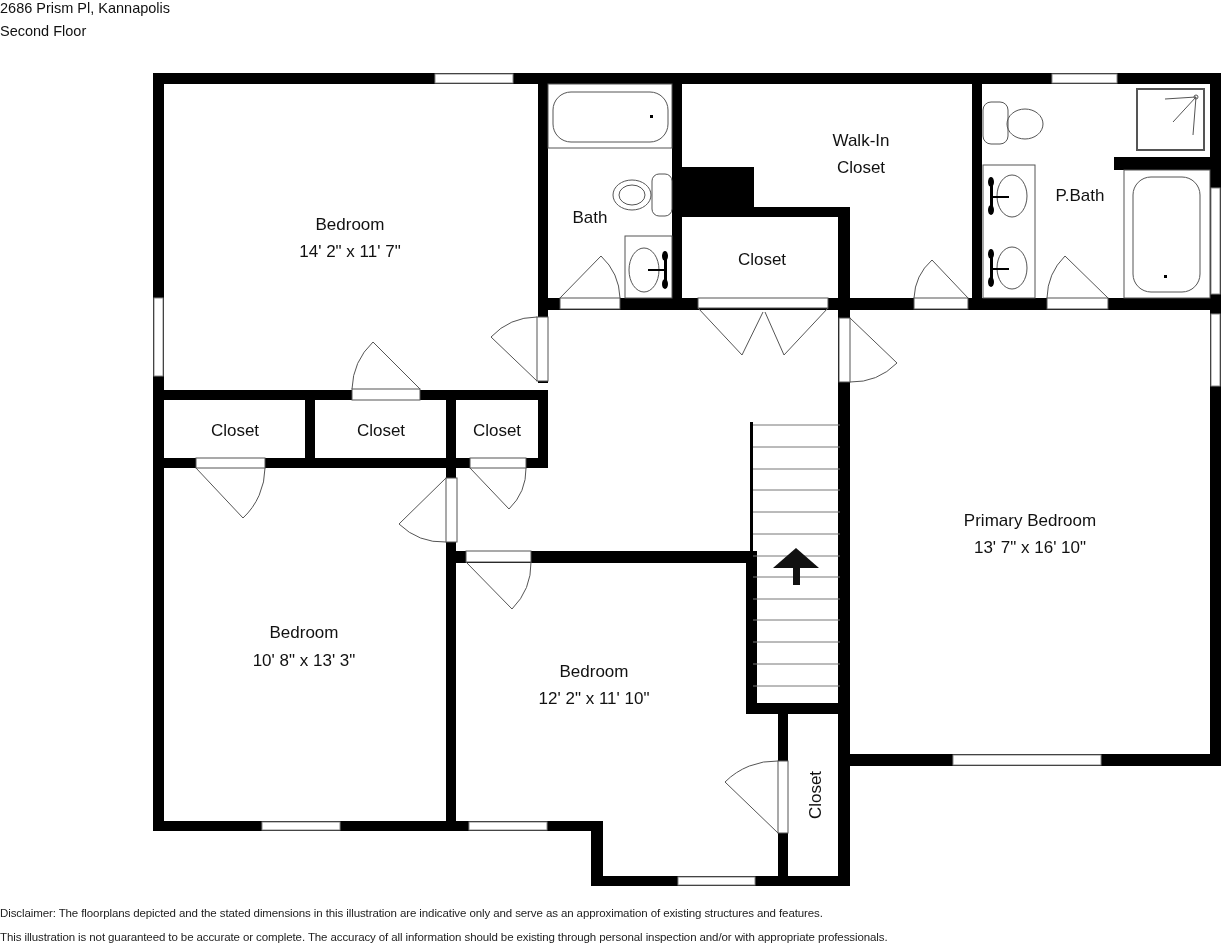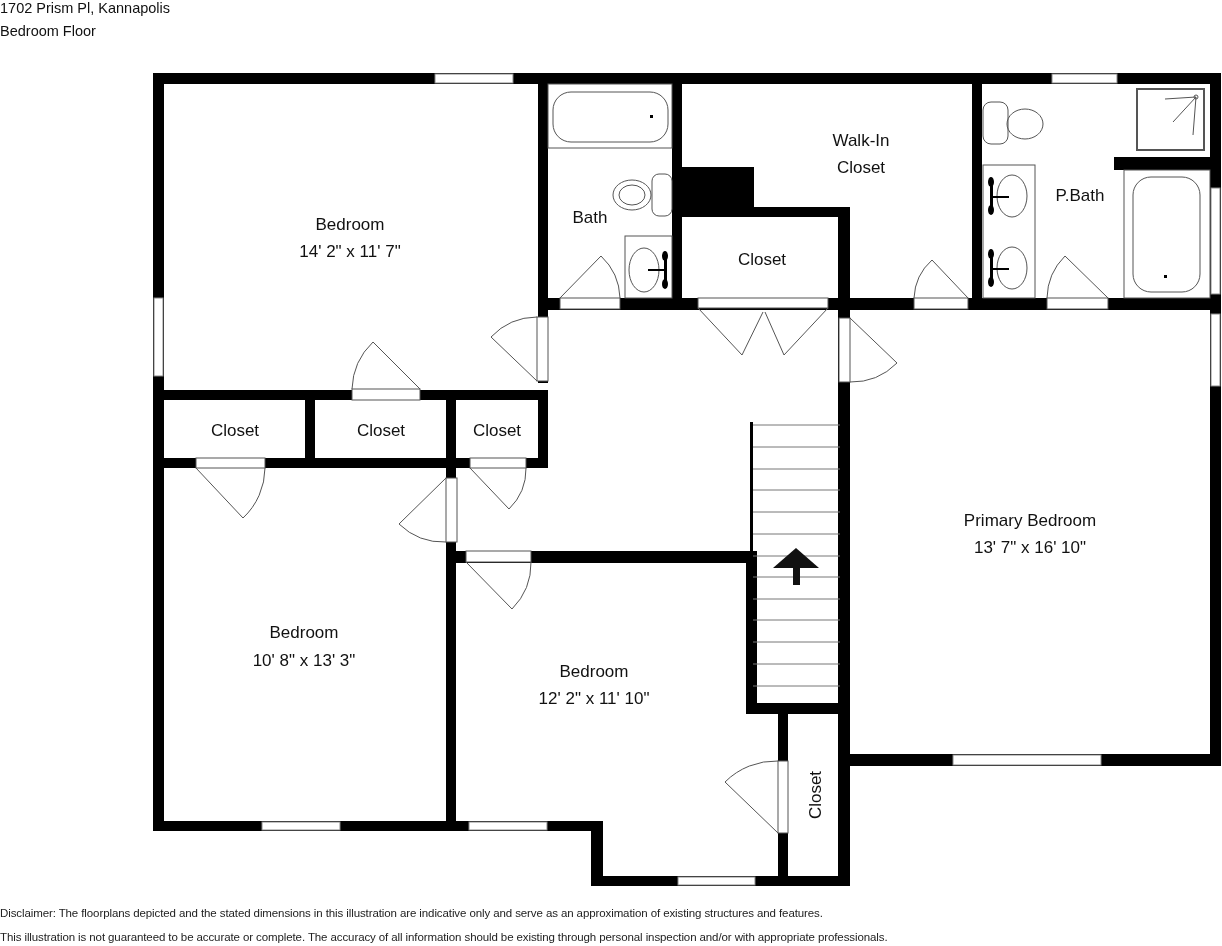--- a/index.html
+++ b/index.html
@@ -5,22 +5,22 @@
   html,body{margin:0;padding:0;background:#fff;}
   body{width:1222px;height:946px;position:relative;overflow:hidden;font-family:"Liberation Sans",sans-serif;color:#111;}
   .hdr{position:absolute;left:0;font-size:14.5px;line-height:18px;}
   .disc{position:absolute;left:0;font-size:11.5px;color:#222;white-space:nowrap;letter-spacing:-0.1px;text-align:center;}
   svg{position:absolute;left:0;top:0;}
   .room-label{font-family:"Liberation Sans",sans-serif;font-size:17px;fill:#111;text-anchor:middle;}
 </style>
 </head>
 <body>
 
-<div class="hdr" style="top:-1px">1702 Prism Pl, Kannapolis</div>
-<div class="hdr" style="top:22px">Bedroom Floor</div>
+<div class="hdr" style="top:-1px">2686 Prism Pl, Kannapolis</div>
+<div class="hdr" style="top:22px">Second Floor</div>
 
 <svg width="1222" height="946" viewBox="0 0 1222 946">
 
   <g fill="#000">
 
     <rect x="153" y="73" width="1068" height="11"></rect>
 
     <rect x="153" y="73" width="11" height="758"></rect>
 
     <rect x="1210" y="73" width="11" height="692"></rect>

